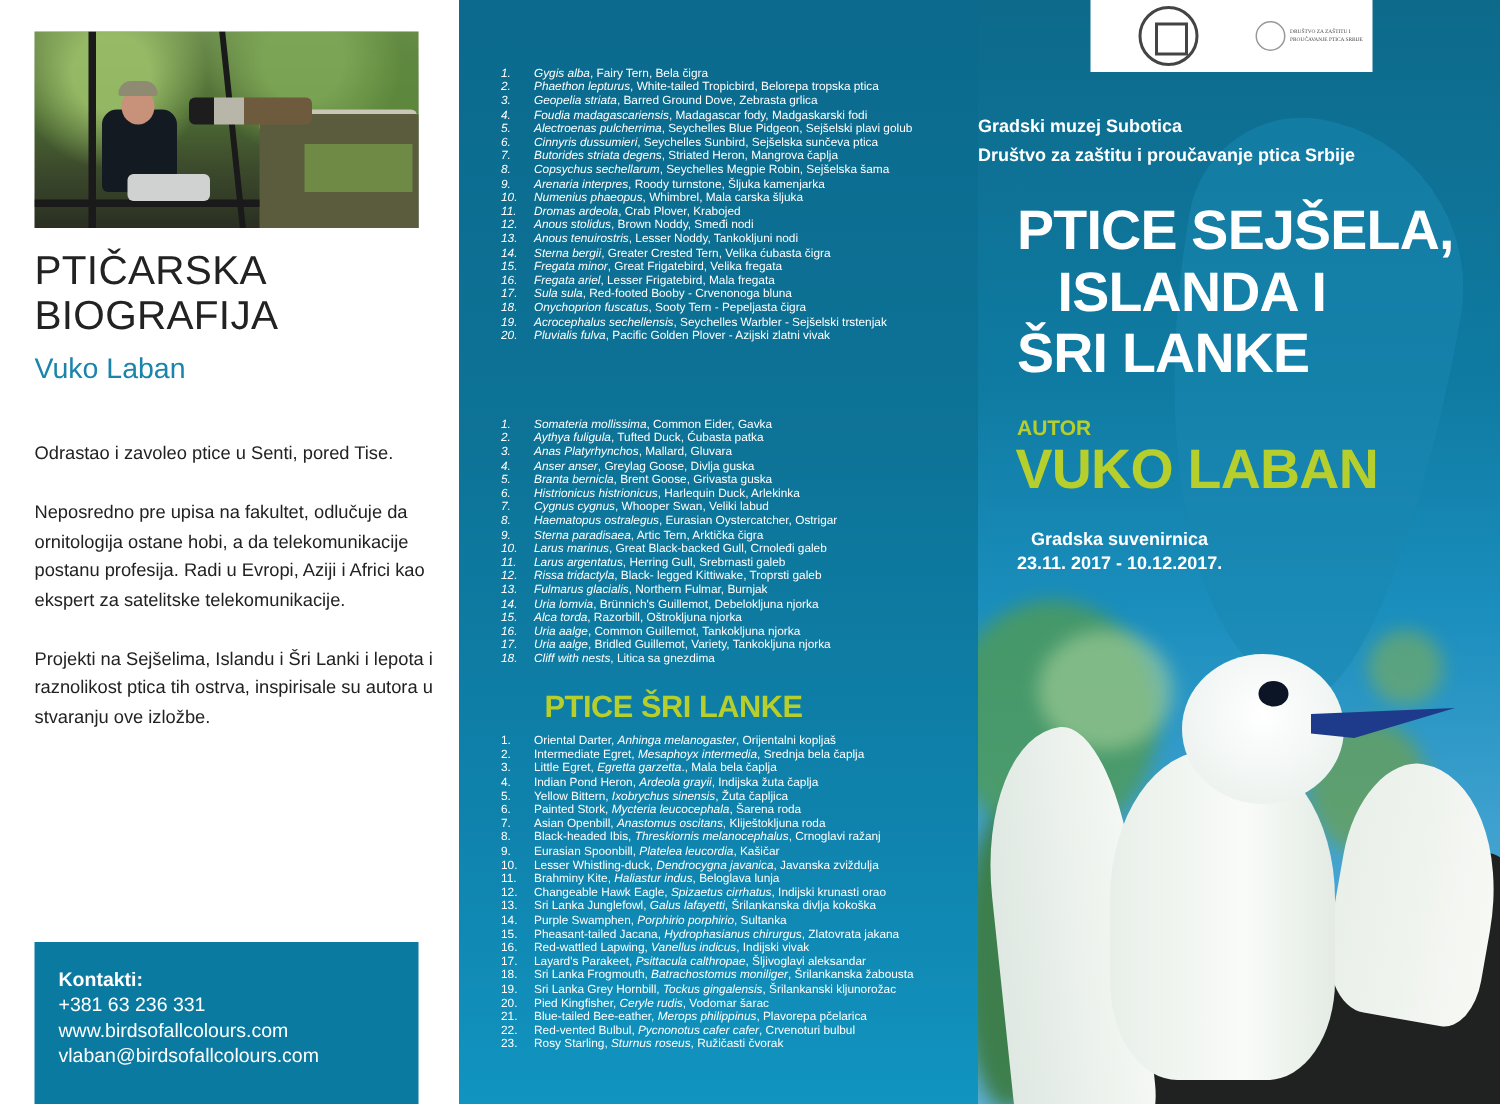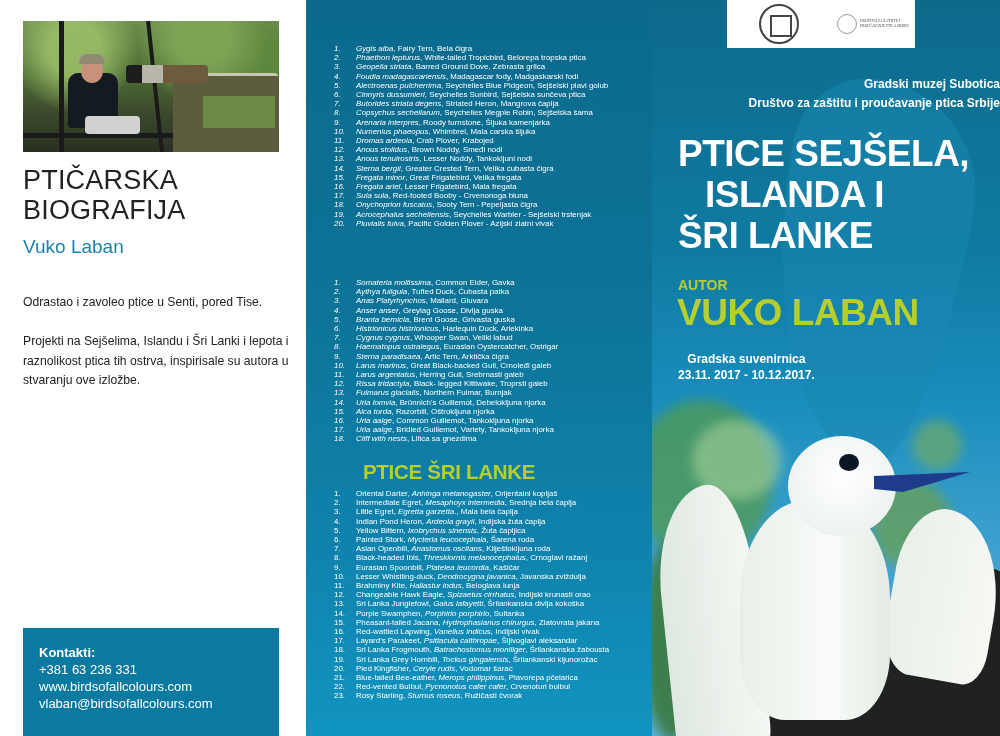--- a/index.html
+++ b/index.html
@@ -44,21 +44,21 @@
   
   .right { position:absolute; left:652px; top:0; width:348px; height:736px; overflow:hidden;
     background: linear-gradient(180deg,#0d6a8b 0%,#0f7ba2 35%,#1a8ebd 55%,#3fa1cf 75%,#5eb0d8 100%); }
   .map-shape { position:absolute; left:120px; top:80px; width:190px; height:380px; background:#1a86b0; opacity:.55;
     border-radius:40% 60% 30% 70% / 20% 30% 70% 80%; transform:rotate(10deg); }
   .logo-box { position:absolute; left:75px; top:0; width:188px; height:48px; background:#fff; }
   .seal { position:absolute; left:32px; top:4px; width:40px; height:40px; border:2px solid #444; border-radius:50%; }
   .seal:after { content:""; position:absolute; left:9px; top:9px; width:18px; height:18px; border:2px solid #444; }
   .bird-logo { position:absolute; left:110px; top:14px; width:20px; height:20px; border:1px solid #999; border-radius:50%; }
   .logo-text { position:absolute; left:133px; top:19px; font-size:3.6px; line-height:4.5px; color:#444; font-family:"Liberation Serif", serif; width:55px; }
-  .org { position:absolute; left:0; width:348px; text-align:right; top:75px; font-size:12px; line-height:19px; font-weight:bold; color:#fff; }
+  .org { position:absolute; left:0; width:348px; text-align:left; top:75px; font-size:12px; line-height:19px; font-weight:bold; color:#fff; }
   .big-title { position:absolute; left:26px; top:133px; font-size:37px; line-height:41px; font-weight:bold; color:#fff; letter-spacing:-0.5px; }
   .big-title div:nth-child(2) { padding-left:27px; }
   .author-label { position:absolute; left:26px; top:277px; font-size:14px; font-weight:bold; color:#b6cf2d; }
   .author-name { position:absolute; left:25px; top:292px; font-size:37px; font-weight:bold; color:#b6cf2d; letter-spacing:-0.5px; }
   .venue { position:absolute; left:26px; top:351px; font-size:12px; line-height:16px; font-weight:bold; color:#fff;text-align:center; }
 
   
   .bokeh { position:absolute; border-radius:50%; filter:blur(6px); }
   .branch { position:absolute; left:110px; top:620px; width:300px; height:200px; background:#1f2220; transform:rotate(-28deg); border-radius:20px; }
   .wing-l { position:absolute; left:12px; top:485px; width:95px; height:270px; background:linear-gradient(90deg,#dfe8e2,#f5f8f4); border-radius:60% 40% 10% 10% / 40% 40% 10% 10%; transform:rotate(-6deg); }
@@ -89,20 +89,21 @@
   </div>
 
   <h1 class="title">
     <div>PTIČARSKA</div>
     <div>BIOGRAFIJA</div>
   </h1>
   <div class="subtitle">Vuko Laban</div>
 
   <div class="bio">
     <p>Odrastao i zavoleo ptice u Senti, pored Tise.</p>
+    <p>Neposredno pre upisa na fakultet, odlučuje da ornitologija ostane hobi, a da telekomunikacije postanu profesija. Radi u Evropi, Aziji i Africi kao ekspert za satelitske telekomunikacije.</p>
     <p>Projekti na Sejšelima, Islandu i Šri Lanki i lepota i raznolikost ptica tih ostrva, inspirisale su autora u stvaranju ove izložbe.</p>
   </div>
 
   <div class="contact">
     <div class="label">Kontakti:</div>
     <div>+381 63 236 331</div>
     <div>www.birdsofallcolours.com</div>
     <div>vlaban@birdsofallcolours.com</div>
   </div>
 </div>

